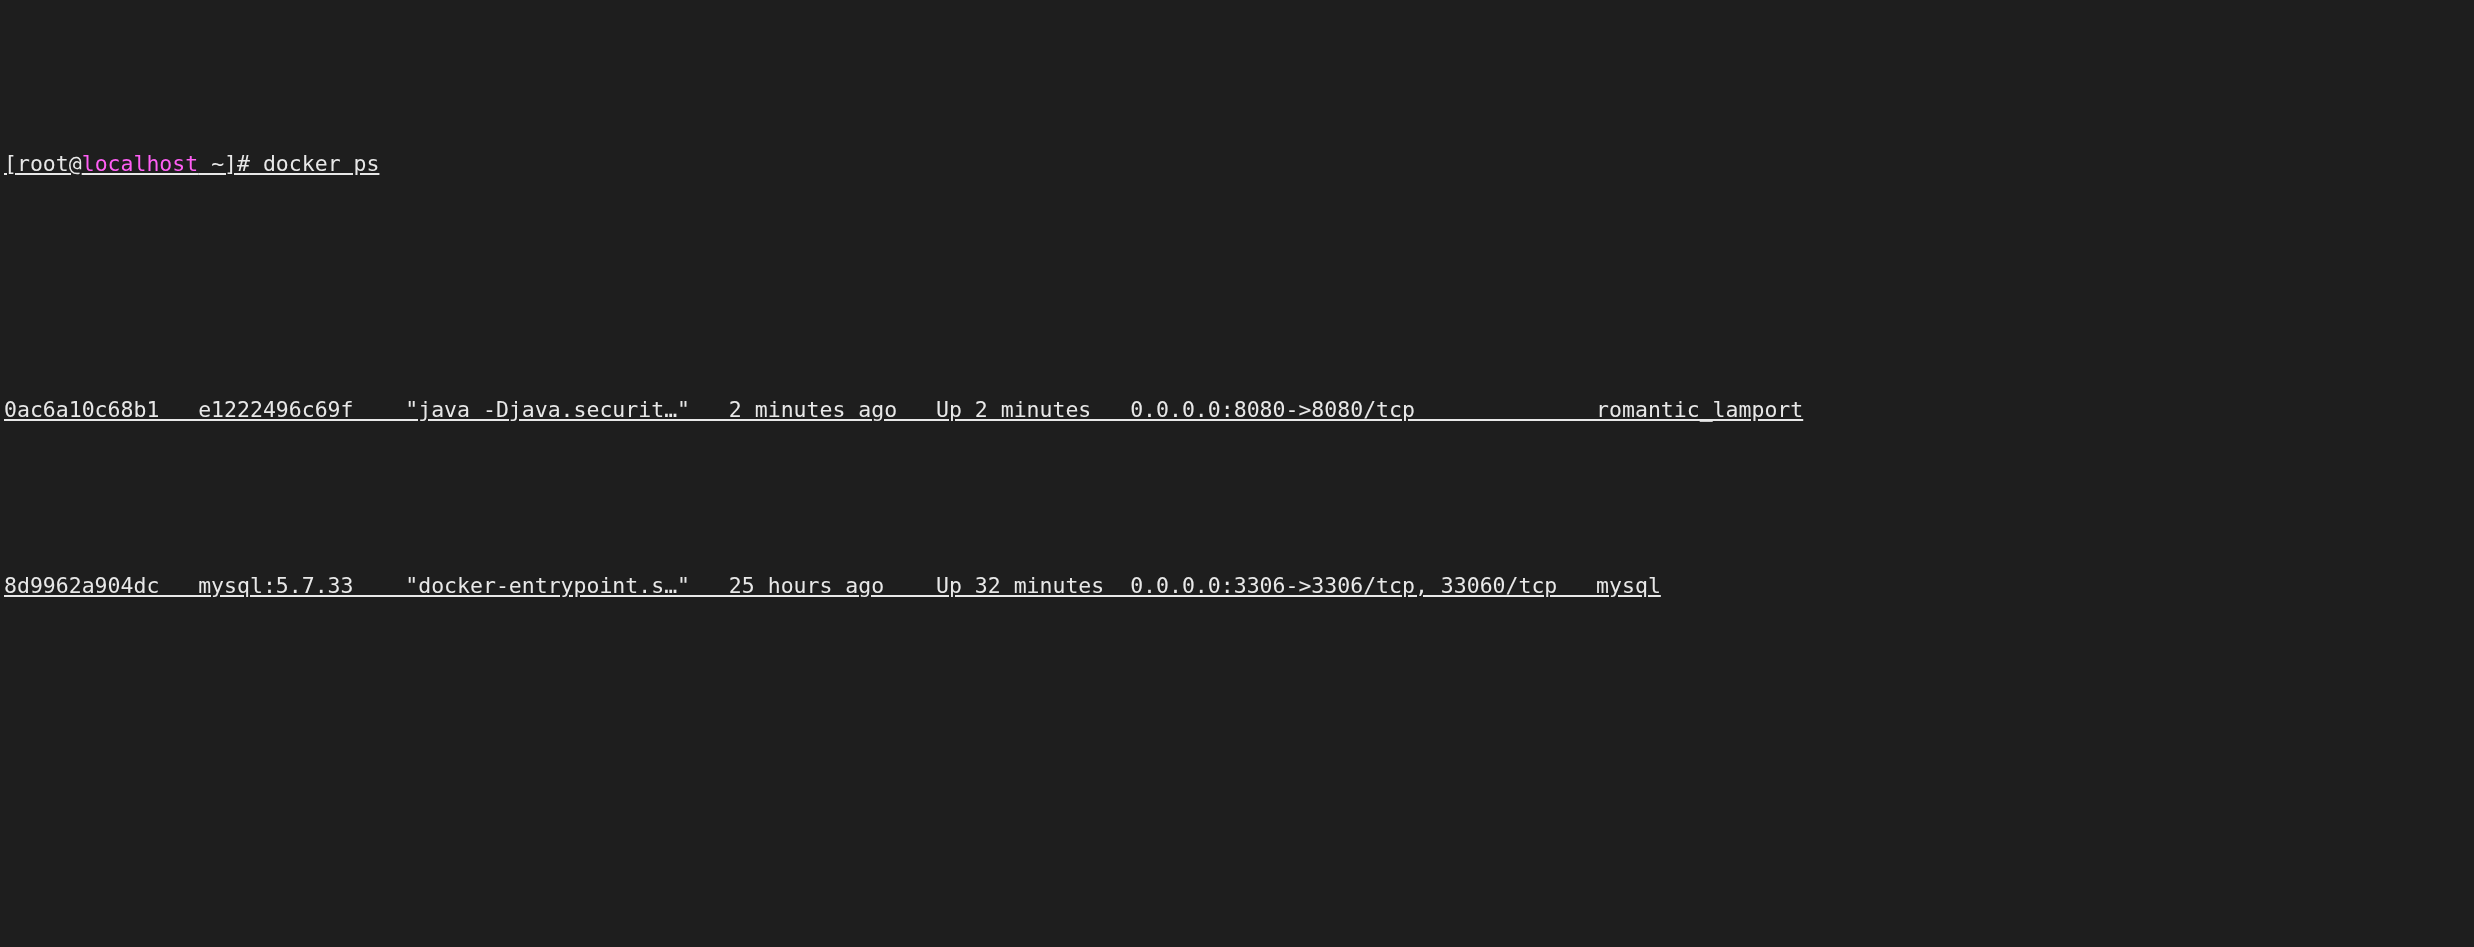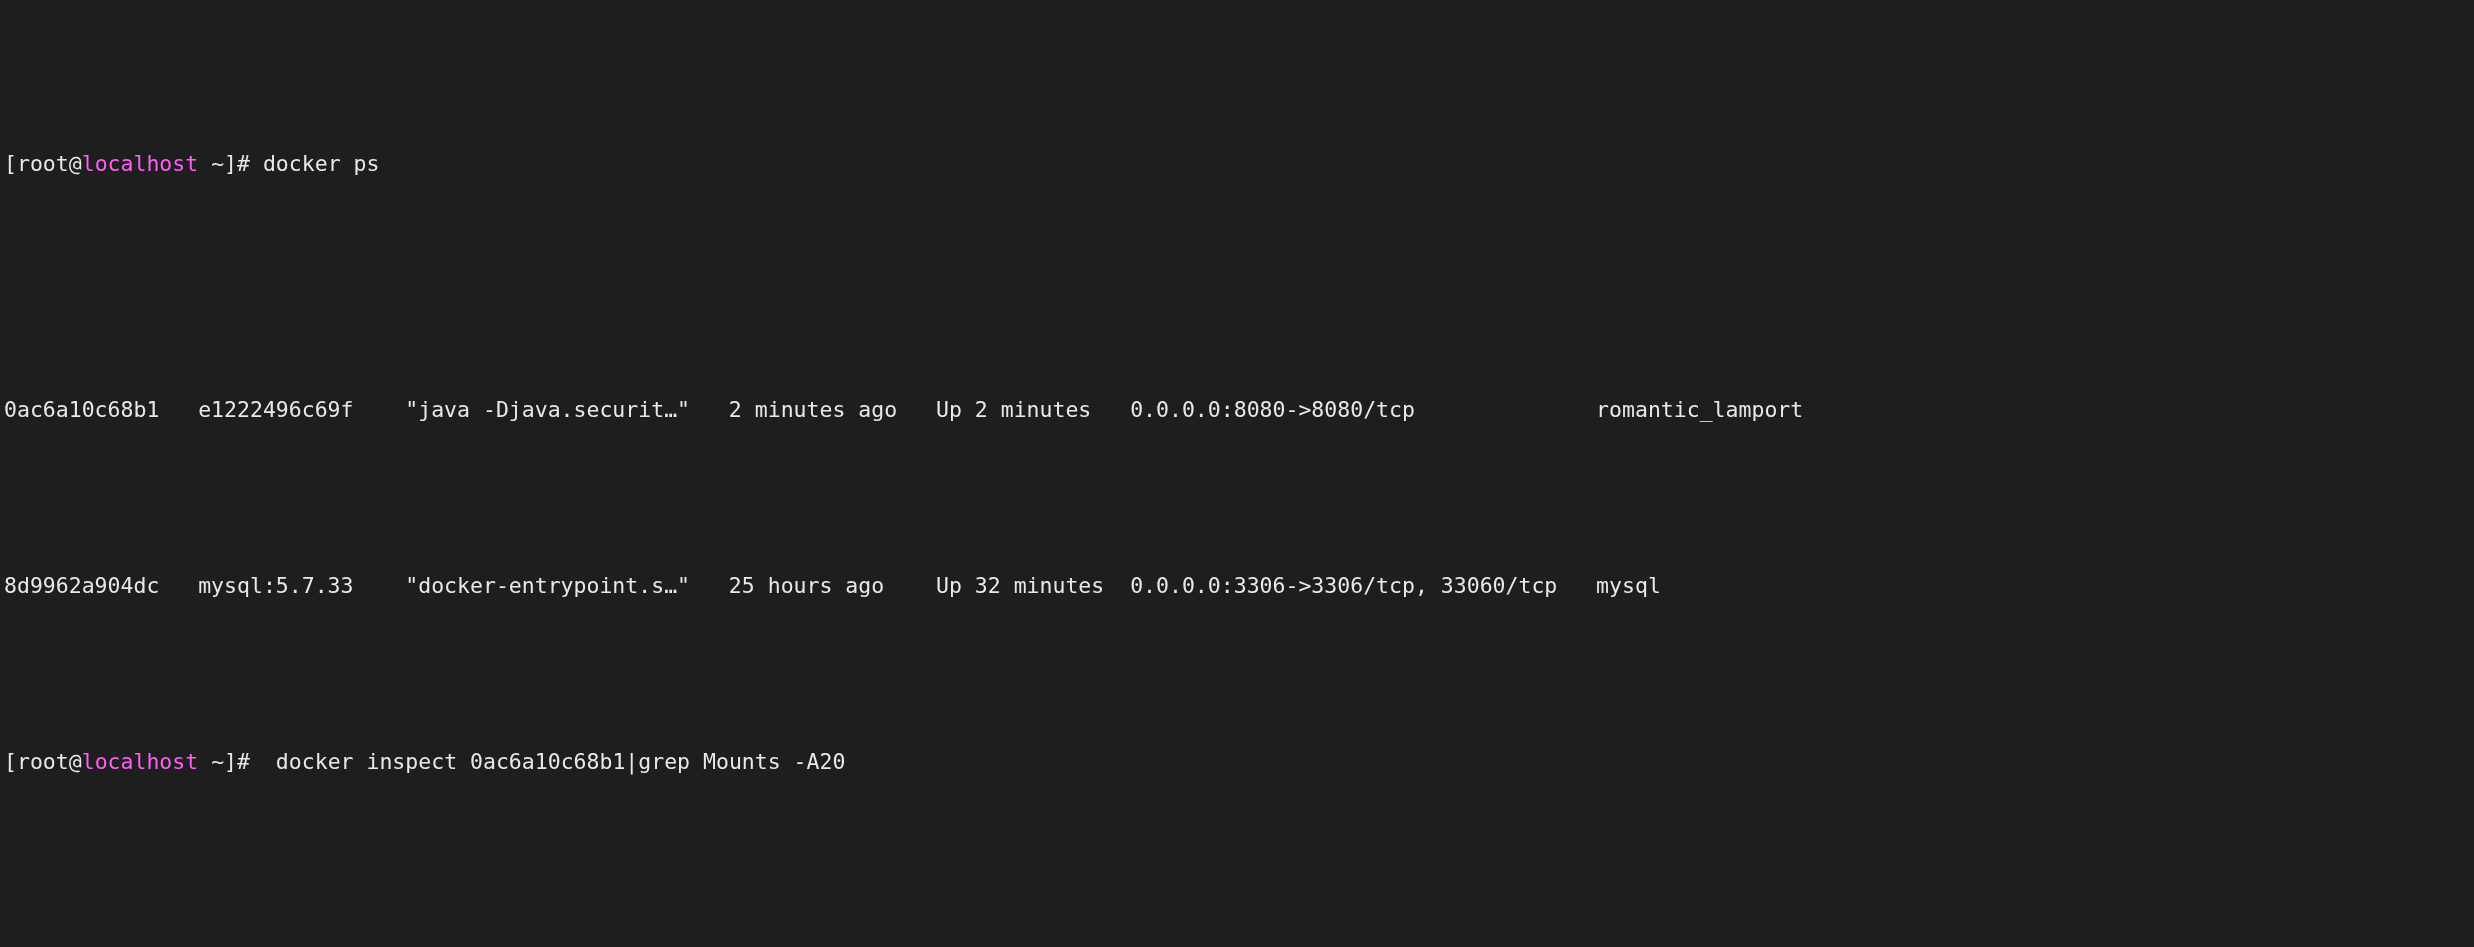--- a/index.html
+++ b/index.html
@@ -24,20 +24,21 @@
     letter-spacing: 0px;
     padding: 5px 0 0 4px;
     box-sizing: border-box;
     white-space: pre;
     -webkit-font-smoothing: antialiased;
   }
   .line {
     white-space: pre;
     height: 35.2px;
     display: block;
+    text-decoration: underline;
   }
   .c-white   { color: #e8e8e8; }
   .c-host    { color: #ff5ff5; }
 </style>
 </head>
 <body style="background: rgb(30, 30, 30);">
 
 <div id="terminal" style="background: rgb(30, 30, 30); color: rgb(232, 232, 232);">
 
   
@@ -45,21 +46,20 @@
 
   
 
   
   <div class="line">0ac6a10c68b1   e1222496c69f    "java -Djava.securit…"   2 minutes ago   Up 2 minutes   0.0.0.0:8080-&gt;8080/tcp              romantic_lamport</div>
 
   
   <div class="line">8d9962a904dc   mysql:5.7.33    "docker-entrypoint.s…"   25 hours ago    Up 32 minutes  0.0.0.0:3306-&gt;3306/tcp, 33060/tcp   mysql</div>
 
   
-  <div class="line"><span class="c-white">[</span><span class="c-white">root@</span><span class="c-host" style="color: rgb(255, 95, 245);">localhost</span><span class="c-white"> ~]#</span><span class="c-white">  docker inspect 0ac6a10c68b1|grep Mounts -A20</span></div>
 
   
   
 
   
   
 
   
   
   

